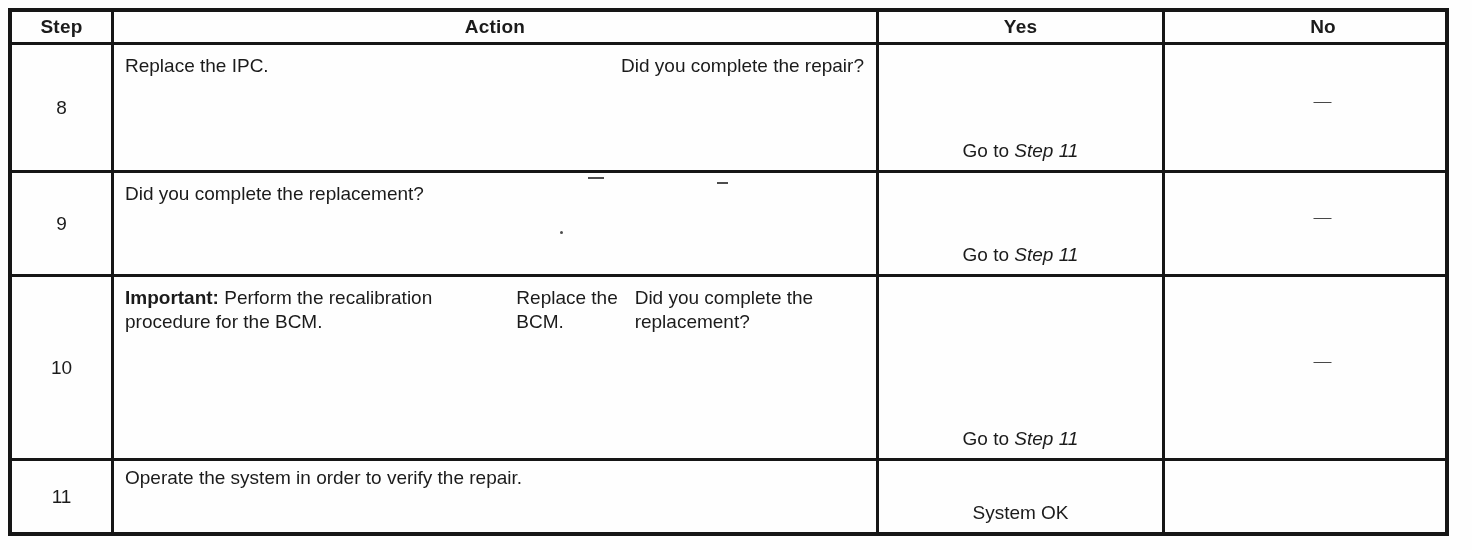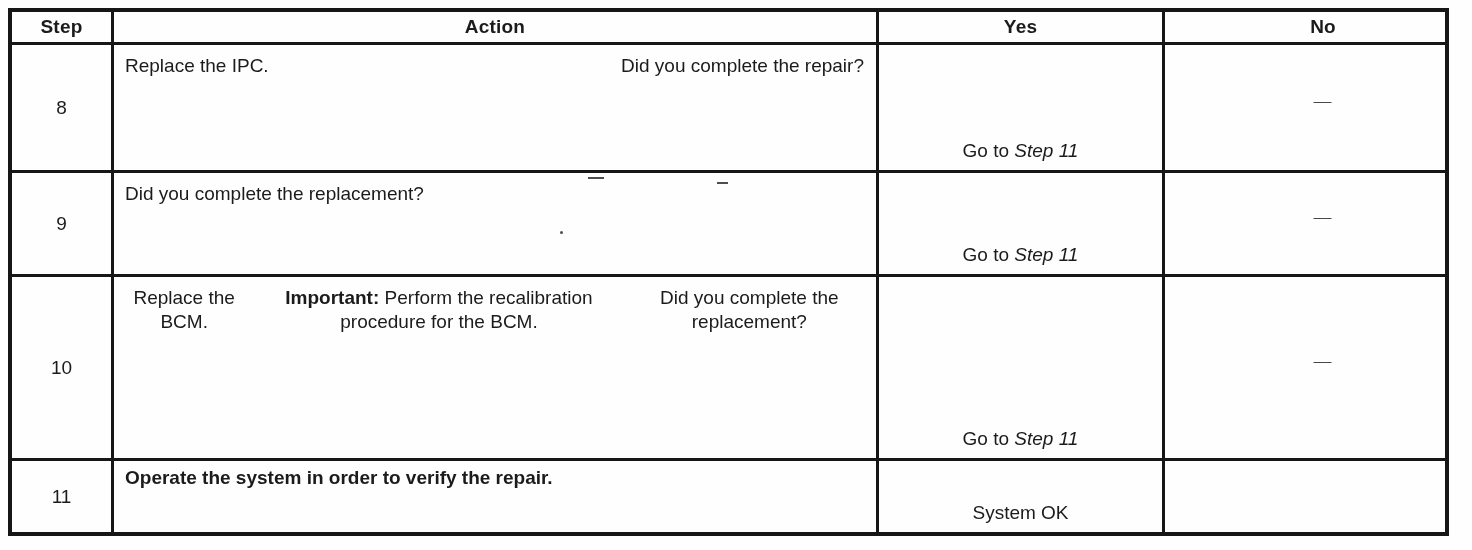--- a/index.html
+++ b/index.html
@@ -24,21 +24,20 @@
     border: 4px solid #161616;
     background: #fefefe;
     color: #1b1b1b;
     font-size: 19px;
   }
   .cell {
     border-right: 3px solid #161616;
     border-bottom: 3px solid #161616;
     box-sizing: border-box;
     overflow: hidden;
-    text-align: center;
   }
   .cell.last-col { border-right: none; padding-left: 36px; }
   .cell.last-row { border-bottom: none; }
   .hdr {
     display: flex;
     align-items: center;
     justify-content: center;
     font-weight: bold;
     letter-spacing: 0.2px;
   }
@@ -49,21 +48,20 @@
   }
   .c-action {
     display: flex;
     flex-direction: row;
     justify-content: space-between;
     padding: 9px 12px 11px 11px;
     line-height: 1.25;
   }
   .c-action-tight {
     padding: 5px 12px 9px 11px;
-    font-weight: bold;
   }
   .c-yes, .c-no-goto {
     display: flex;
     flex-direction: column;
     justify-content: flex-end;
     align-items: center;
     padding-bottom: 8px;
     text-align: right;
   }
   .c-no-dash {
@@ -122,22 +120,22 @@
       <div><span>Go to </span><span class="ital">Step 11</span></div>
     </div>
     <div class="cell c-no-dash last-col">
       <span class="dash">—</span>
     </div>
 
     <div class="cell c-step">
       <span>10</span>
     </div>
     <div class="cell c-action">
+      <div><span class="b">Important:</span><span> Perform the recalibration procedure for the BCM.</span></div>
       <div>Replace the BCM.</div>
-      <div><span class="b">Important:</span><span> Perform the recalibration procedure for the BCM.</span></div>
       <div>Did you complete the replacement?</div>
     </div>
     <div class="cell c-yes">
       <div><span>Go to </span><span class="ital">Step 11</span></div>
     </div>
     <div class="cell c-no-dash last-col">
       <span class="dash">—</span>
     </div>
 
     <div class="cell c-step last-row">

